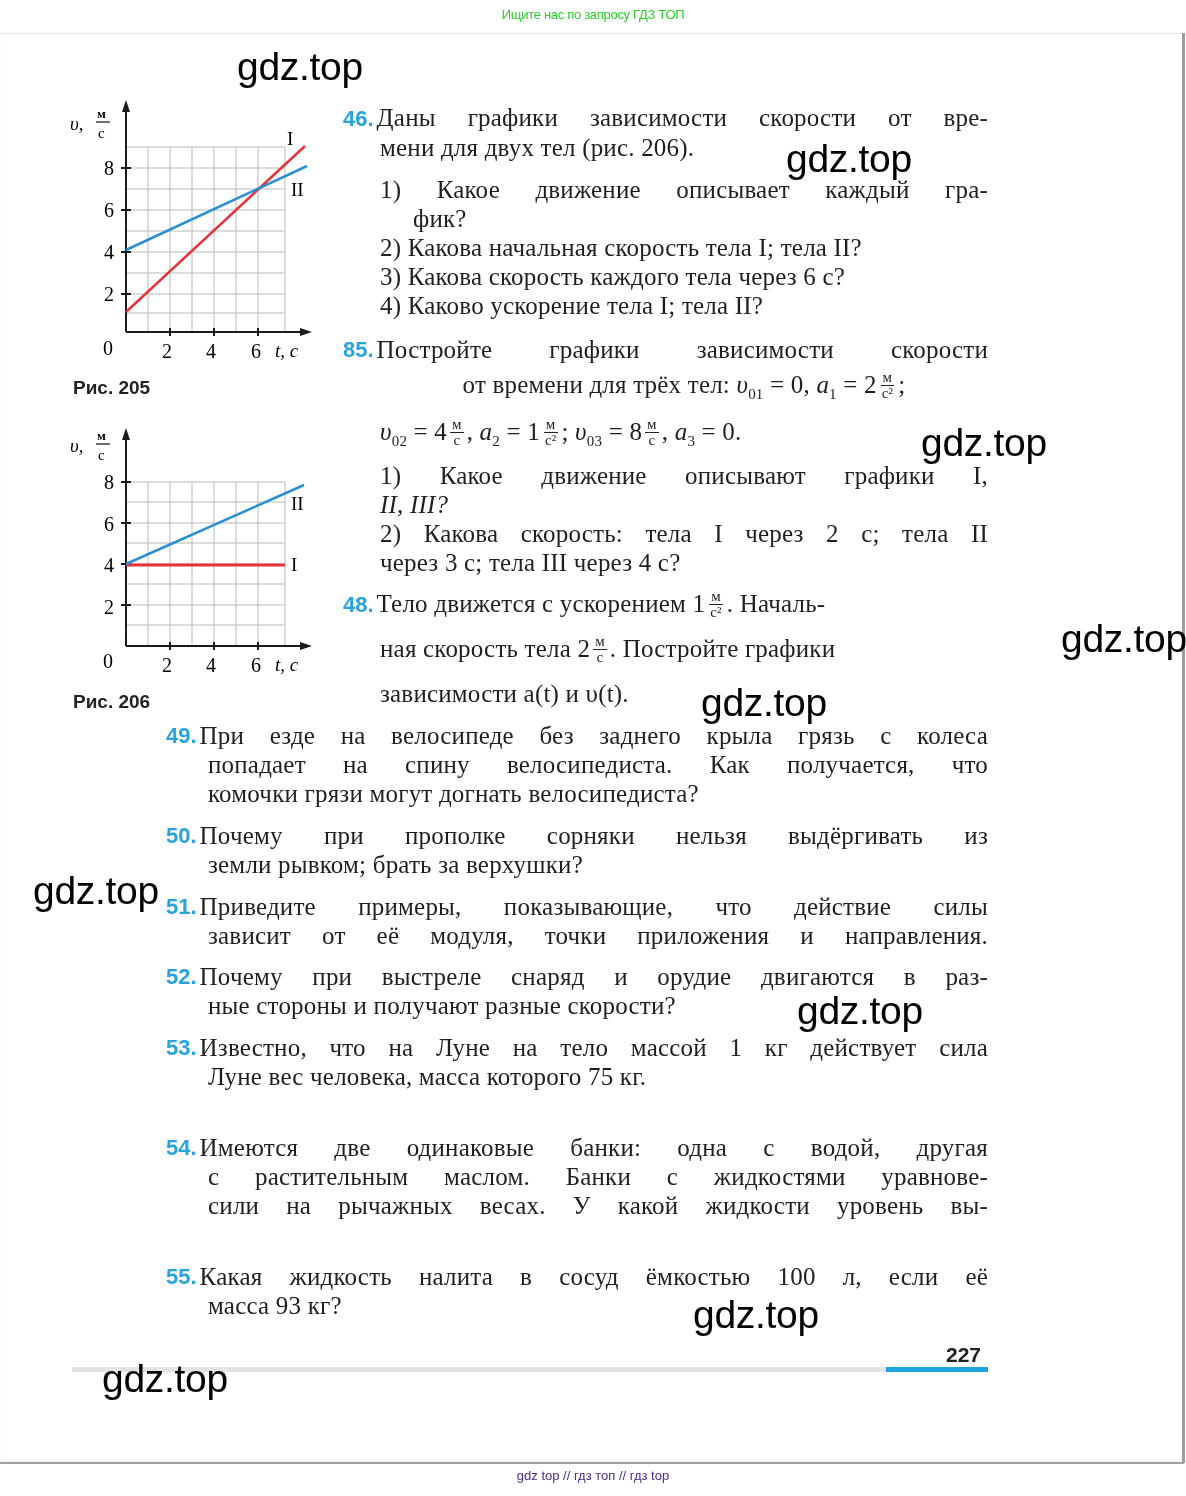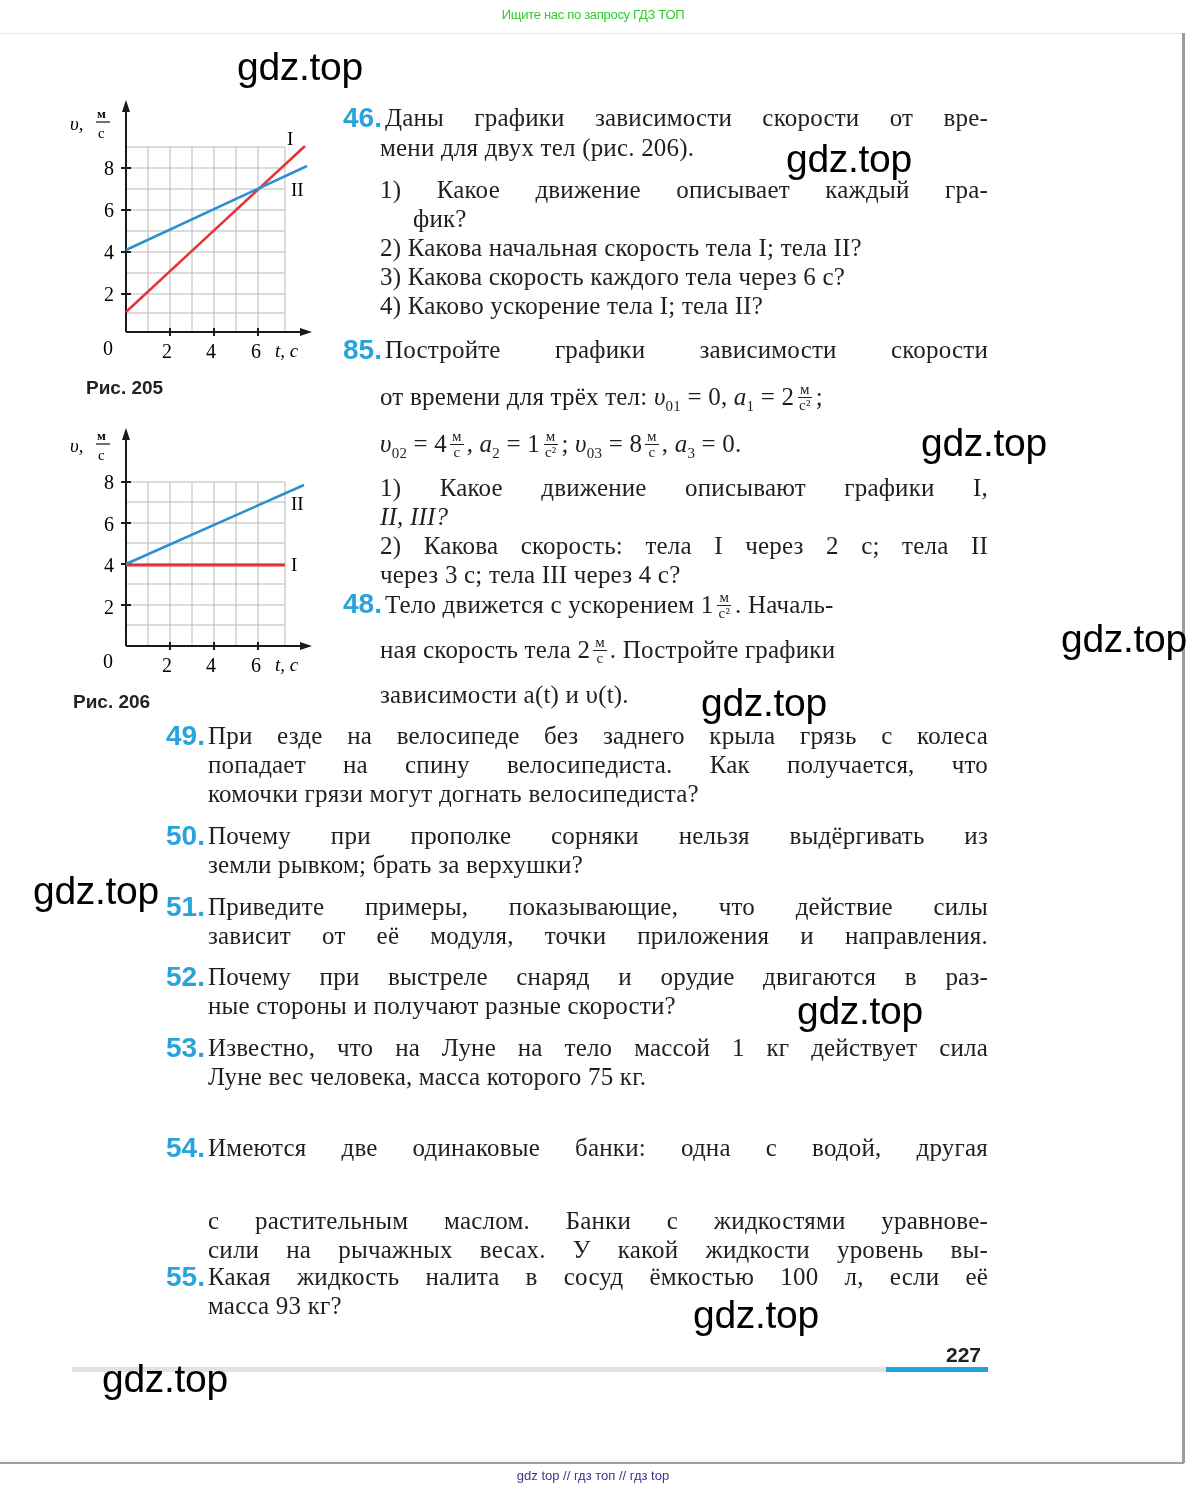--- a/index.html
+++ b/index.html
@@ -4,21 +4,21 @@
 <style>
   html, body { margin:0; padding:0; }
   body { width:1186px; height:1496px; position:relative; background:#ffffff; overflow:hidden; font-family:"Liberation Serif", serif; color:#1e1e1e; }
   .topbar { position:absolute; left:0; top:0; width:1186px; height:32px; text-align:center; }
   .topbar span { display:inline-block; margin-top:7px; font-family:"Liberation Sans", sans-serif; font-size:13px; color:#2ecc2e; letter-spacing:-0.3px; }
   .page { position:absolute; left:0; top:33px; width:1184px; height:1428px; background:#fff; border-top:1px solid #e8e8e8; border-bottom:2px solid #a0a0a0; box-shadow: 0 -2px 3px rgba(0,0,0,0.04) inset; }
   .page-rightedge { position:absolute; left:1182px; top:33px; width:3px; height:1430px; background:#9c9c9c; }
   .wm { position:absolute; font-family:"Liberation Sans", sans-serif; font-size:39px; color:#000; line-height:1; letter-spacing:-0.3px; }
   .fig-caption { position:absolute; font-family:"Liberation Sans", sans-serif; font-weight:bold; font-size:19px; color:#222; }
   .task { position:absolute; font-size:25px; line-height:29px; color:#1f1f1f; letter-spacing:0.2px; }
-  .task .num { font-family:"Liberation Sans", sans-serif; font-weight:bold; color:#29a3dc; font-size:28px; margin-right:3px; letter-spacing:0; }
+  .task .num { font-family:"Liberation Sans", sans-serif; font-weight:bold; color:#29a3dc; font-size:22px; margin-right:3px; letter-spacing:0; }
   .task .line { white-space:nowrap; }
   .task .just { display:flex; justify-content:space-between; white-space:nowrap; }
   .frac { display:inline-flex; flex-direction:column; align-items:center; vertical-align:middle; font-size:15px; line-height:15px; margin:0 3px; position:relative; top:-2px; }
   .frac .n { border-bottom:1.5px solid #222; padding:0 2px; }
   .frac .d { padding:0 2px; }
   .it { font-style:italic; }
   sub { font-size:15px; }
   .footer-line { position:absolute; left:72px; top:1367px; width:814px; height:5px; background:#e3e3e3; }
   .footer-blue { position:absolute; left:886px; top:1367px; width:102px; height:5px; background:#1ea5df; }
   .pagenum { position:absolute; left:946px; top:1343px; font-family:"Liberation Sans", sans-serif; font-weight:bold; font-size:21px; color:#222; }
@@ -85,21 +85,21 @@
   <text x="104" y="259" font-size="20">4</text>
   <text x="104" y="301" font-size="20">2</text>
   <text x="103" y="355" font-size="20">0</text>
   <text x="162" y="358" font-size="20">2</text>
   <text x="206" y="358" font-size="20">4</text>
   <text x="251" y="358" font-size="20">6</text>
   <text x="275" y="357" font-size="19" font-style="italic">t, с</text>
   <text x="287" y="145" font-size="19">I</text>
   <text x="291" y="196" font-size="19">II</text>
 </svg>
-<div class="fig-caption" style="left:86px;top:377px;">Рис. 205</div>
+<div class="fig-caption" style="left:73px;top:377px;">Рис. 205</div>
 
 <svg style="position:absolute;left:60px;top:420px;" width="270" height="270" viewBox="60 420 270 270">
   <g stroke="#b9b9b9" stroke-width="1">
     <line x1="148" y1="482" x2="148" y2="646"></line>
       <line x1="170" y1="482" x2="170" y2="646"></line>
     <line x1="192" y1="482" x2="192" y2="646"></line>
       <line x1="214" y1="482" x2="214" y2="646"></line>
     <line x1="236" y1="482" x2="236" y2="646"></line>
       <line x1="258" y1="482" x2="258" y2="646"></line>
     <line x1="285" y1="482" x2="285" y2="646"></line>
@@ -158,21 +158,21 @@
   <div class="line" style="padding-left:37px;">2) Какова начальная скорость тела I; тела II?</div>
   <div class="line" style="padding-left:37px;">3) Какова скорость каждого тела через 6 с?</div>
   <div class="line" style="padding-left:37px;">4) Каково ускорение тела I; тела II?</div>
 </div>
 
 <div class="task" style="left:343px;top:335px;width:645px;">
   <div class="just">
       <span class="num">85.</span>
       <span style="flex:1;text-align:justify;text-align-last:justify;">Постройте графики зависимости скорости</span>
     </div>
-  <div class="line" style="padding-left:37px;margin-top:18px;">
+  <div class="line" style="padding-left:37px;margin-top:6px;text-align:center;">
     <span>от времени для трёх тел: </span><span class="it">υ</span><sub>01</sub><span> = 0, </span><span class="it">a</span><sub>1</sub><span> = 2</span><span class="frac">
         <span class="n">м</span>
         <span class="d">с²</span>
       </span>;
   </div>
   <div class="line" style="padding-left:37px;margin-top:8px;">
     <span class="it">υ</span><sub>02</sub><span> = 4</span><span class="frac">
         <span class="n">м</span>
         <span class="d">с</span>
       </span>, <span class="it">a</span><sub>2</sub><span> = 1</span><span class="frac">
@@ -235,21 +235,21 @@
       <span class="num">53.</span>
       <span style="flex:1;text-align:justify;text-align-last:justify;">Известно, что на Луне на тело массой 1 кг действует сила</span>
     </div>
   <div class="line" style="padding-left:42px;">Луне вес человека, масса которого 75 кг.</div>
 </div>
 <div class="task" style="left:166px;top:1133px;width:822px;">
   <div class="just">
       <span class="num">54.</span>
       <span style="flex:1;text-align:justify;text-align-last:justify;">Имеются две одинаковые банки: одна с водой, другая</span>
     </div>
-  <div class="line" style="padding-left:42px;text-align:justify;text-align-last:justify;margin-top:44px;">с растительным маслом. Банки с жидкостями уравнове-</div>
+  <div class="line" style="padding-left:42px;text-align:justify;text-align-last:justify;">с растительным маслом. Банки с жидкостями уравнове-</div>
   <div class="line" style="padding-left:42px;text-align:justify;text-align-last:justify;">сили на рычажных весах. У какой жидкости уровень вы-</div>
 </div>
 <div class="task" style="left:166px;top:1262px;width:822px;">
   <div class="just">
       <span class="num">55.</span>
       <span style="flex:1;text-align:justify;text-align-last:justify;">Какая жидкость налита в сосуд ёмкостью 100 л, если её</span>
     </div>
   <div class="line" style="padding-left:42px;">масса 93 кг?</div>
 </div>
 

